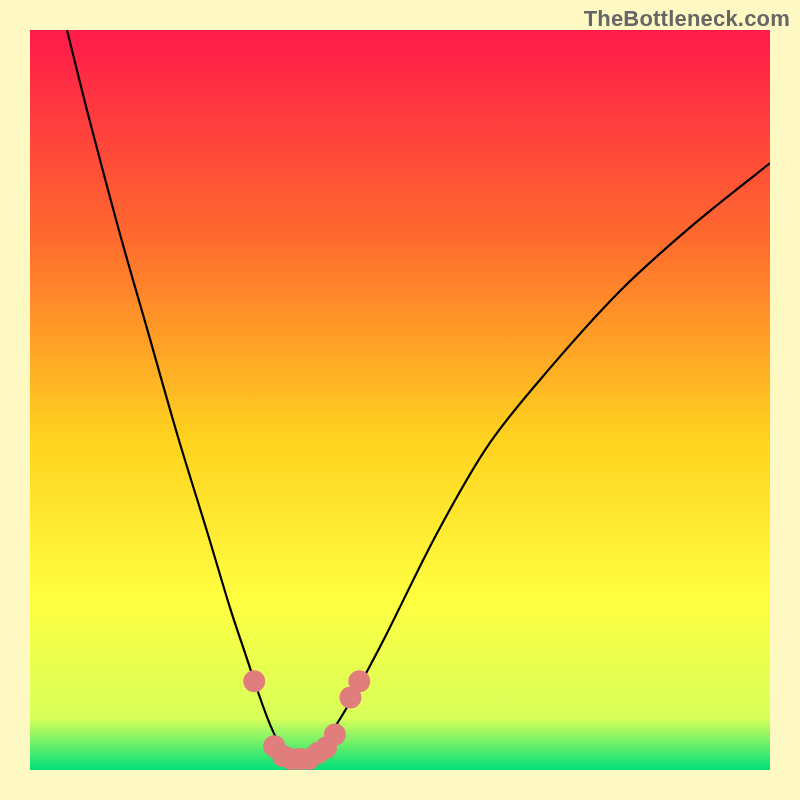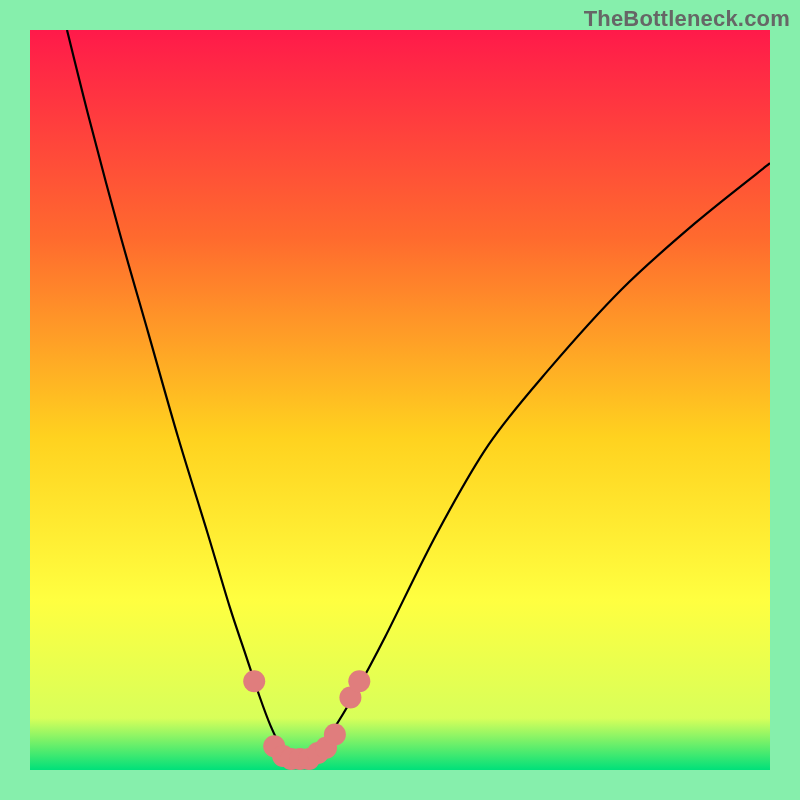--- a/index.html
+++ b/index.html
@@ -7,21 +7,21 @@
     padding: 0;
     width: 800px;
     height: 800px;
     background: #000000;
     overflow: hidden;
   }
   .frame {
     position: relative;
     width: 800px;
     height: 800px;
-    background: #86efac;
+    background: #fef9c3;
   }
   .watermark {
     position: absolute;
     top: 6px;
     right: 10px;
     font-family: Arial, Helvetica, sans-serif;
     font-size: 22px;
     font-weight: 600;
     color: #666666;
     letter-spacing: 0.2px;

